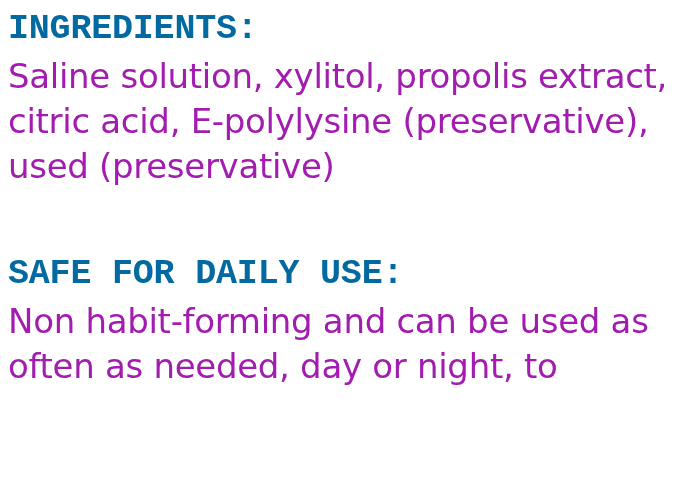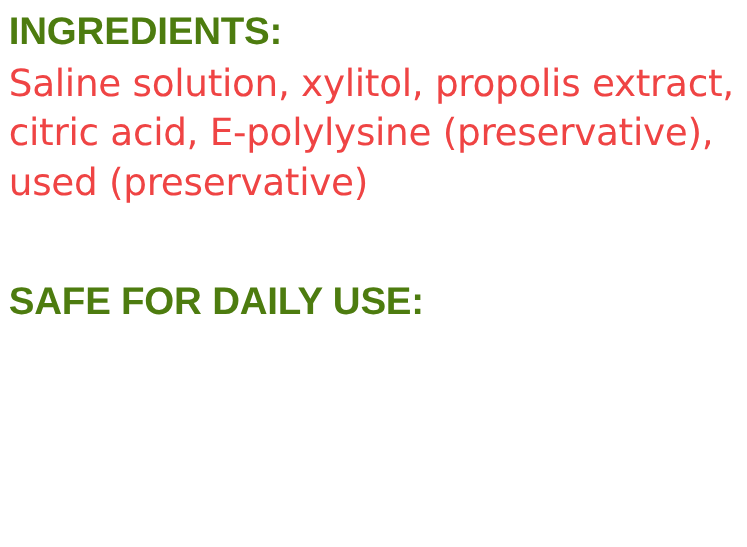--- a/index.html
+++ b/index.html
@@ -21,36 +21,36 @@
     padding: 6px 8px 0 8px;
     background: #ffffff;
   }
   .section {
     margin: 0;
   }
   .section + .section {
     margin-top: 62px;
   }
   .heading {
-    font-family: Liberation Sans, sans-serif;
+    font-family: Liberation Mono, monospace;
     font-weight: 700;
     font-size: 35px;
     line-height: 46px;
     letter-spacing: -0.2px;
-    color: #4d7c0f;
+    color: #0369a1;
     margin: 0 0 2px 0;
     white-space: nowrap;
   }
   .body-text {
     font-family: "DejaVu Sans", sans-serif;
     font-weight: 400;
     font-size: 34px;
     line-height: 45px;
     letter-spacing: -0.3px;
-    color: #ef4444;
+    color: #a21caf;
     margin: 0;
   }
   .body-text .line {
     display: block;
     white-space: nowrap;
   }
 </style>
 </head>
 <body>
 
@@ -61,16 +61,18 @@
     <p class="body-text">
       <span class="line">Saline solution, xylitol, propolis extract,</span>
       <span class="line">citric acid, E-polylysine (preservative),</span>
       <span class="line">used (preservative)</span>
     </p>
   </div>
 
   <div class="section">
     <h2 class="heading">SAFE FOR DAILY USE:</h2>
     <p class="body-text">
+      <span class="line">Non habit-forming and can be used as</span>
+      <span class="line">often as needed, day or night, to</span>
     </p>
   </div>
 
 </div>
 
 </body></html>

